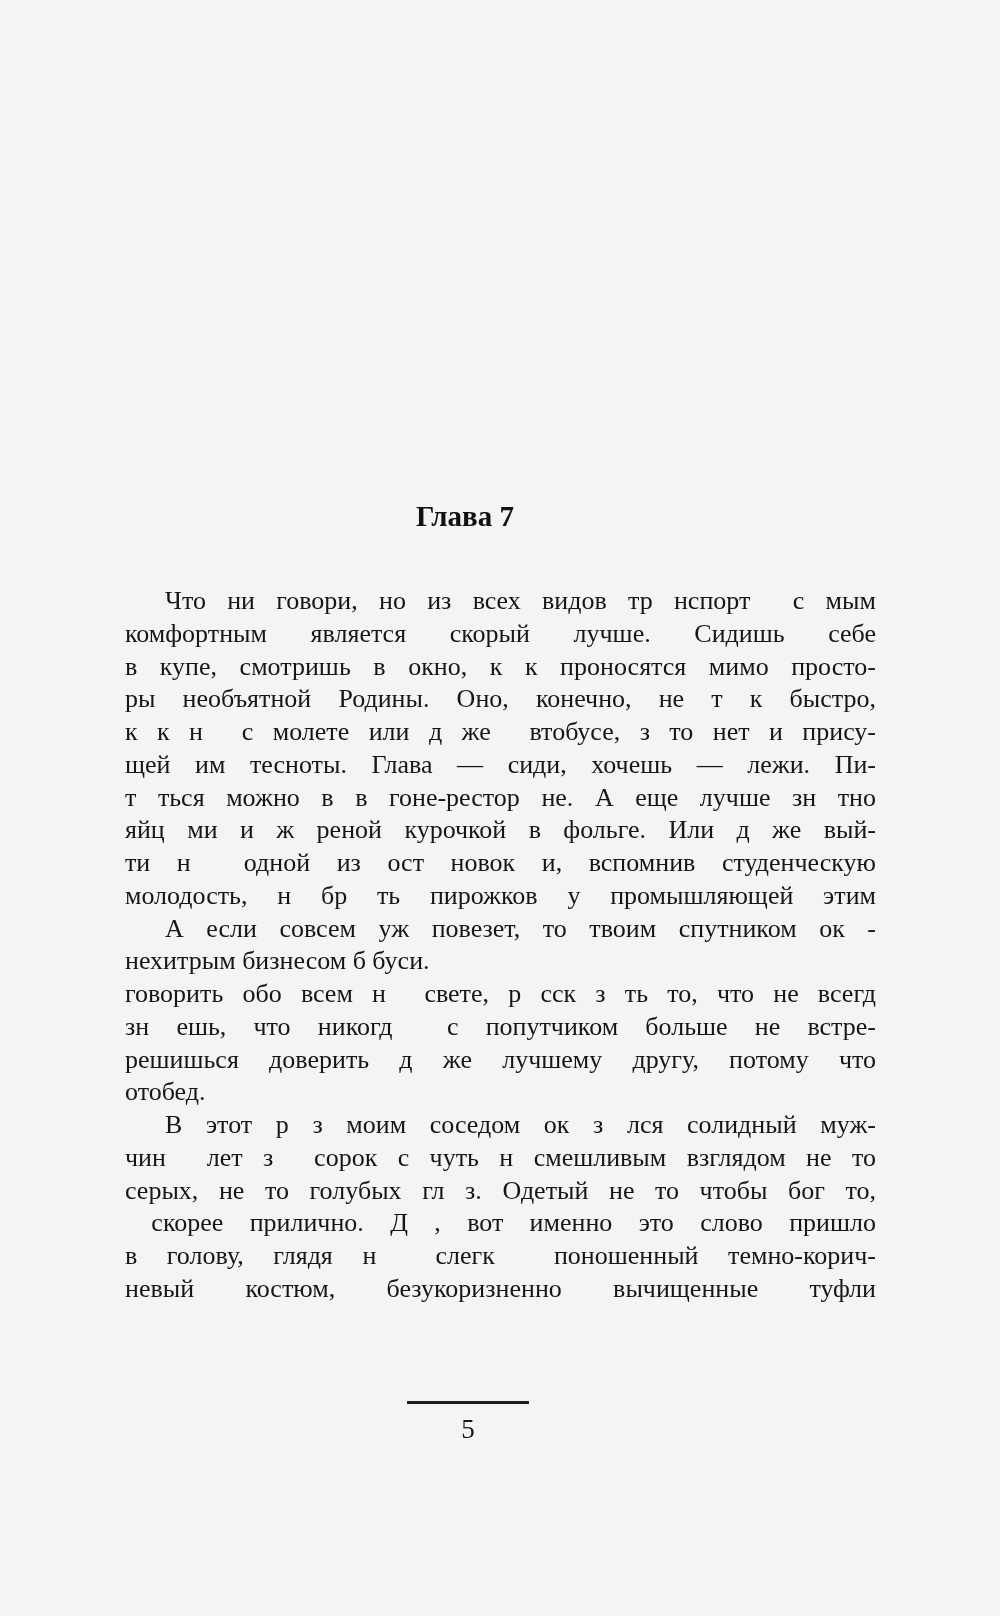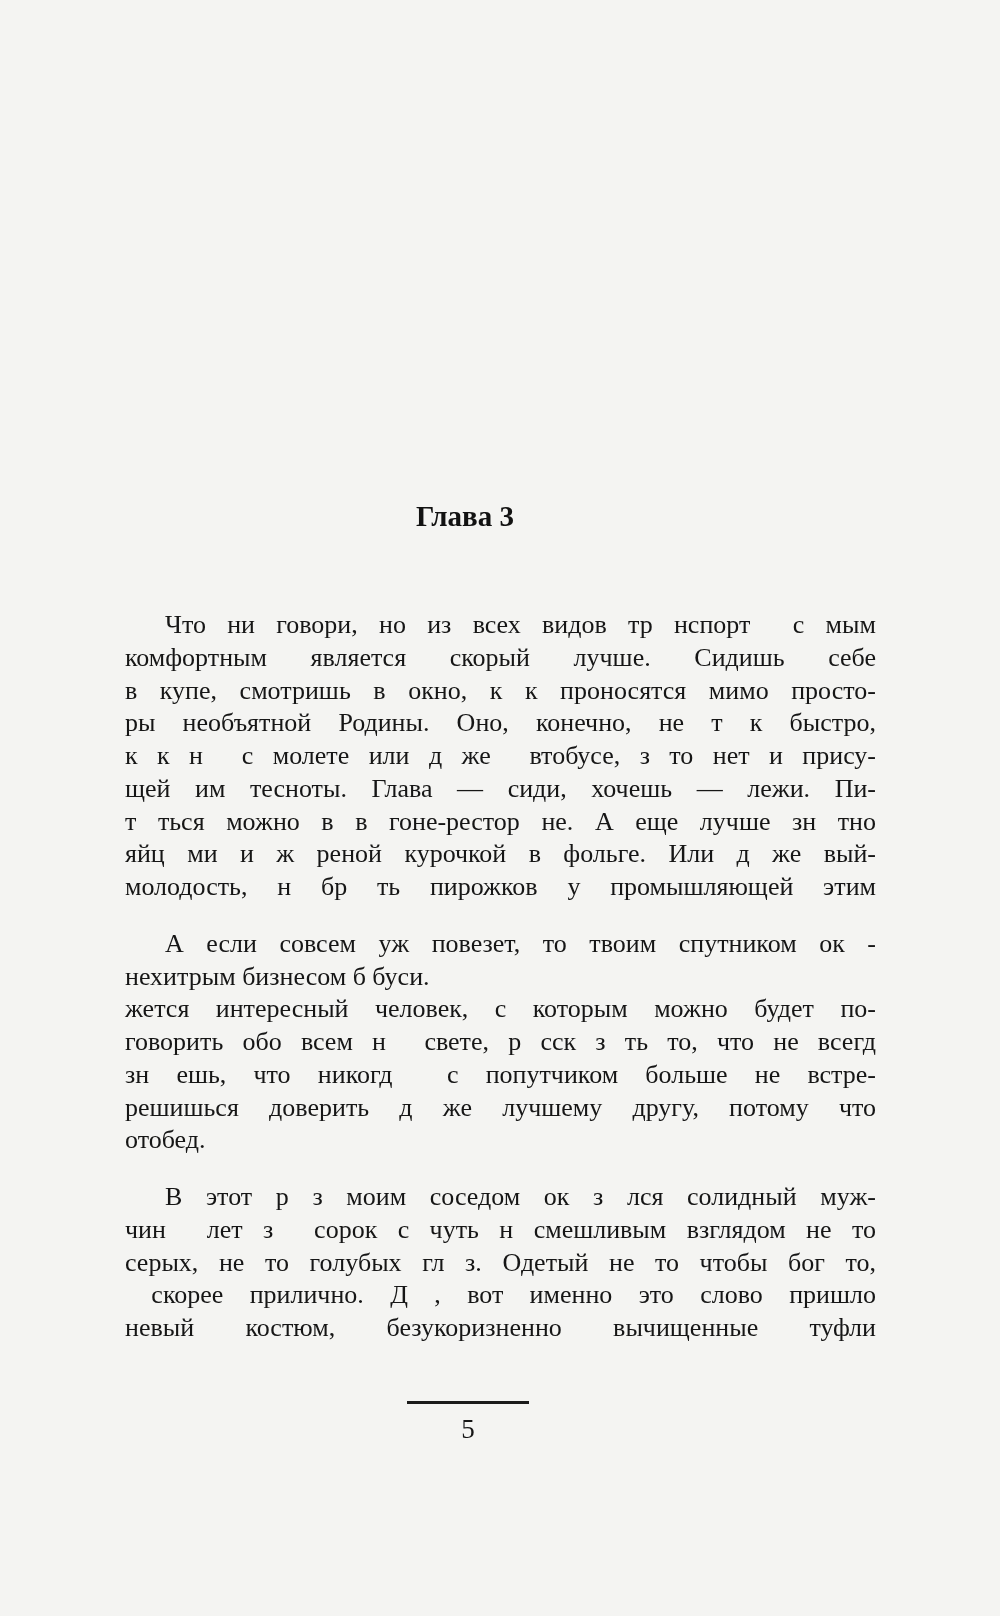--- a/index.html
+++ b/index.html
@@ -43,21 +43,20 @@
     height: 32.75px;
     text-align: left;
     color: #161616;
   }
   .line.j {
     text-align: justify;
     text-align-last: justify;
   }
   .line.ind {
     text-indent: 40px;
-    margin-top: 24px;
   }
   .footer {
     position: absolute;
     top: 1401px;
     left: 0;
     width: 936px;
     text-align: center;
   }
   .footer-rule {
     width: 122px;
@@ -70,43 +69,44 @@
     font-size: 27px;
     line-height: 32px;
     color: #161616;
   }
 </style>
 </head>
 <body>
 
 <div class="page">
 
-  <h1 class="chapter-heading">Глава 3</h1>
+  <h1 class="chapter-heading">Глава 7</h1>
 
   <div class="text-block">
       <div class="line j ind">Что ни говори, но из всех видов тр&nbsp;нспорт&nbsp; с&nbsp;мым</div>
       <div class="line j">комфортным является скорый лучше. Сидишь себе</div>
       <div class="line j">в купе, смотришь в окно, к&nbsp;к проносятся мимо просто-</div>
       <div class="line j">ры необъятной Родины. Оно, конечно, не т&nbsp;к быстро,</div>
       <div class="line j">к&nbsp;к н&nbsp; с&nbsp;молете или д&nbsp;же &nbsp;втобусе, з&nbsp;то нет и прису-</div>
       <div class="line j">щей им тесноты. Глава — сиди, хочешь — лежи. Пи-</div>
       <div class="line j">т&nbsp;ться можно в в&nbsp;гоне-рестор&nbsp;не. А еще лучше зн&nbsp;тно</div>
       <div class="line j">яйц&nbsp;ми и ж&nbsp;реной курочкой в фольге. Или д&nbsp;же вый-</div>
+      <div class="line j">ти н&nbsp; одной из ост&nbsp;новок и, вспомнив студенческую</div>
       <div class="line j">молодость, н&nbsp;бр&nbsp;ть пирожков у промышляющей этим</div>
       <div class="line j ind">А если совсем уж повезет, то твоим спутником ок&nbsp;-</div>
       <div class="line">нехитрым бизнесом б&nbsp;буси.</div>
-      <div class="line j">жется интересный человек, с которым можно будет по-</div>
       <div class="line j">говорить обо всем н&nbsp; свете, р&nbsp;сск&nbsp;з&nbsp;ть то, что не всегд</div>
       <div class="line j">зн&nbsp;ешь, что никогд&nbsp; с попутчиком больше не встре-</div>
       <div class="line j">решишься доверить д&nbsp;же лучшему другу, потому что</div>
       <div class="line">отобед.</div>
       <div class="line j ind">В этот р&nbsp;з моим соседом ок&nbsp;з&nbsp;лся солидный муж-</div>
       <div class="line j">чин&nbsp; лет з&nbsp; сорок с чуть н&nbsp;смешливым взглядом не то</div>
       <div class="line j">серых, не то голубых гл&nbsp;з. Одетый не то чтобы бог&nbsp;то,</div>
       <div class="line j">&nbsp;скорее прилично. Д&nbsp;, вот именно это слово пришло</div>
+      <div class="line j">в голову, глядя н&nbsp; слегк&nbsp; поношенный темно-корич-</div>
       <div class="line j">невый костюм, безукоризненно вычищенные туфли</div>
     </div>
 
   <div class="footer">
     <div class="footer-rule"></div>
     <div class="page-number">5</div>
   </div>
 
 </div>
 

